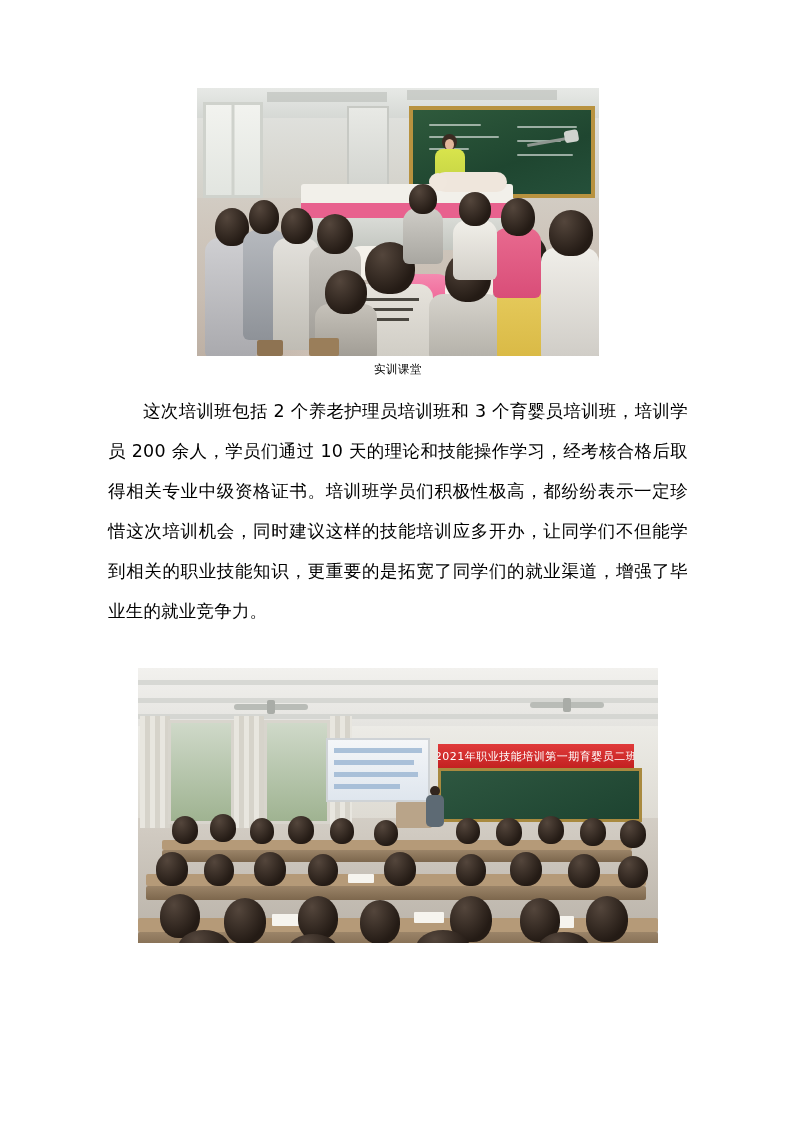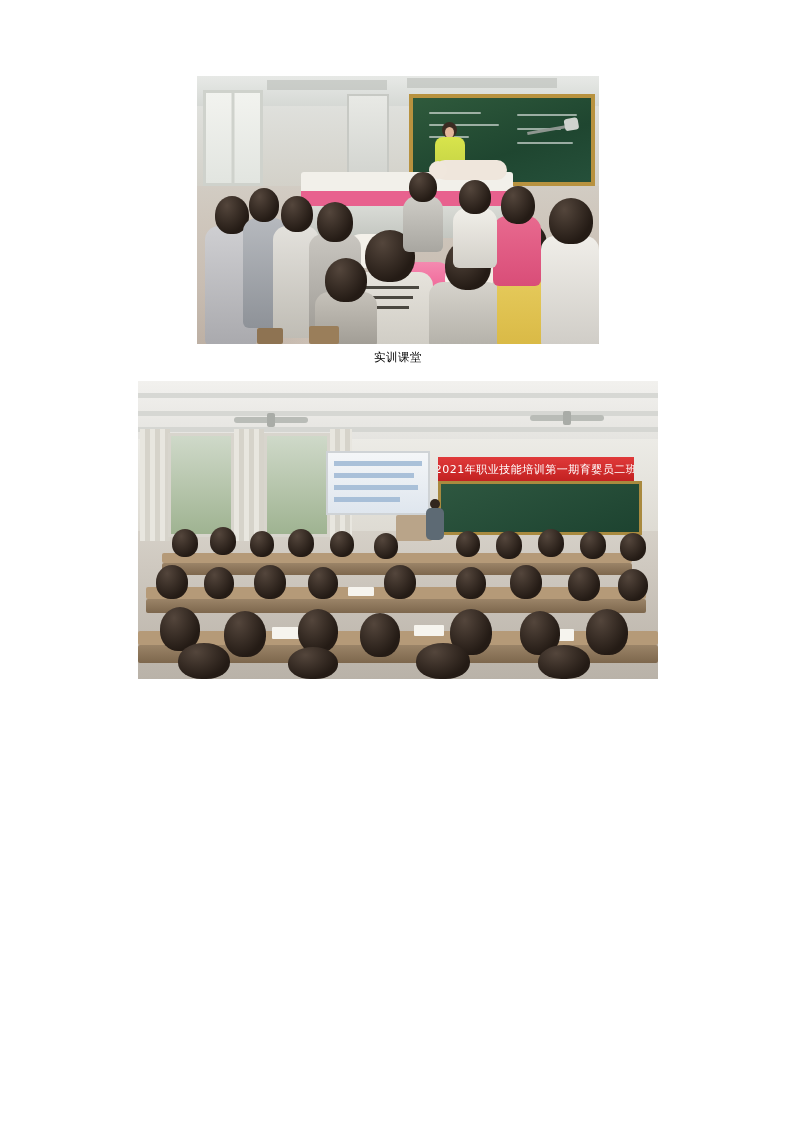--- a/index.html
+++ b/index.html
@@ -18,21 +18,21 @@
     position: relative;
     width: 793px;
     height: 1122px;
     background: #ffffff;
     box-sizing: border-box;
     padding: 0;
   }
   .content {
     position: absolute;
     left: 108px;
-    top: 76px;
+    top: 88px;
     width: 580px;
   }
 
   
   .figure {
     width: 100%;
     text-align: center;
   }
   .figure-caption {
     font-family: "DejaVu Sans", sans-serif;
@@ -198,20 +198,21 @@
   .photo2-wrap {
     width: 520px;
     height: 298px;
     margin: 14px auto 0 auto;
     position: relative;
     overflow: hidden;
   }
   .photo2 {
     position: absolute; inset: 0;
     background: linear-gradient(to bottom, #e9e7e1 0%, #dedad2 34%, #cfc9c0 62%, #b9b2a8 100%);
+    margin-top: 23px;
   }
   .p2-ceiling {
     position: absolute; left: 0; top: 0; width: 100%; height: 66px;
     background: linear-gradient(to bottom, #f2f1ee, #e3e2de);
   }
   .p2-beam {
     position: absolute; height: 5px; background: #cfd0cc; opacity: .75;
   }
   .p2-fan {
     position: absolute; width: 74px; height: 6px; background: #b9bcb7; border-radius: 3px;
@@ -371,20 +372,21 @@
           <div class="body-blob" style="left:206px; top:120px; width:40px; height:56px; background:linear-gradient(to bottom,#cfcdc7,#a8a6a0);"></div>
           <div class="head-blob" style="left:212px; top:96px; width:28px; height:30px;"></div>
 
           <div style="position:absolute; left:112px; top:250px; width:30px; height:18px; background:#9a7e5a; border-radius:2px;"></div>
           <div style="position:absolute; left:60px; top:252px; width:26px; height:16px; background:#8e7352; border-radius:2px;"></div>
         </div>
       </div>
       <div class="figure-caption">实训课堂</div>
     </div>
 
+    <p class="para">这次培训班包括 2 个养老护理员培训班和 3 个育婴员培训班，培训学员 200 余人，学员们通过 10 天的理论和技能操作学习，经考核合格后取得相关专业中级资格证书。培训班学员们积极性极高，都纷纷表示一定珍惜这次培训机会，同时建议这样的技能培训应多开办，让同学们不但能学到相关的职业技能知识，更重要的是拓宽了同学们的就业渠道，增强了毕业生的就业竞争力。</p>
 
     <div class="figure">
       <div class="photo2-wrap">
         <div class="photo2">
 
           <div class="p2-ceiling"></div>
           <div class="p2-beam" style="left:0; top:12px; width:100%;"></div>
           <div class="p2-beam" style="left:0; top:30px; width:100%;"></div>
           <div class="p2-beam" style="left:0; top:46px; width:100%;"></div>
           <div class="p2-fan" style="left:96px; top:36px;"></div>

